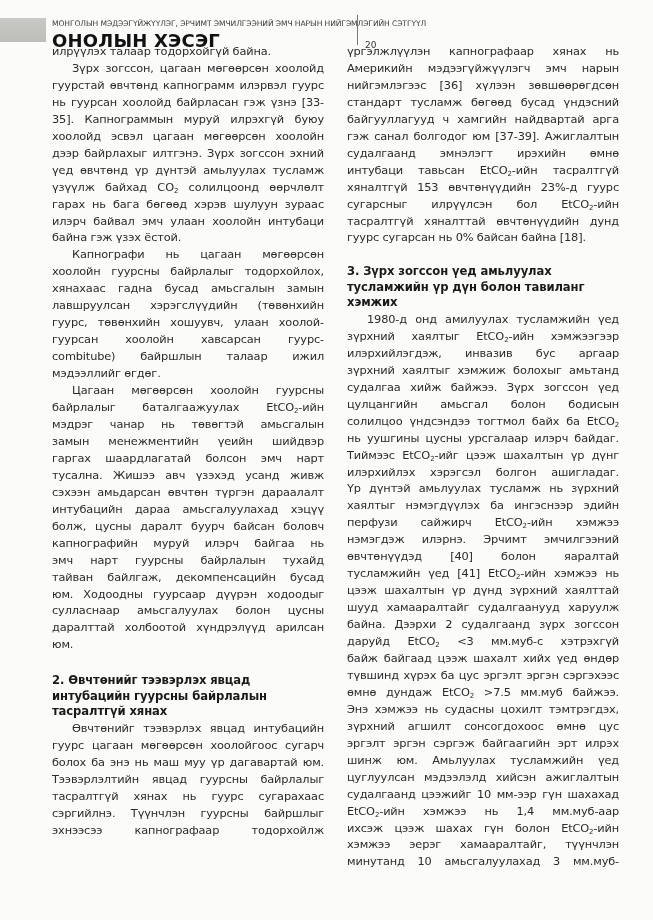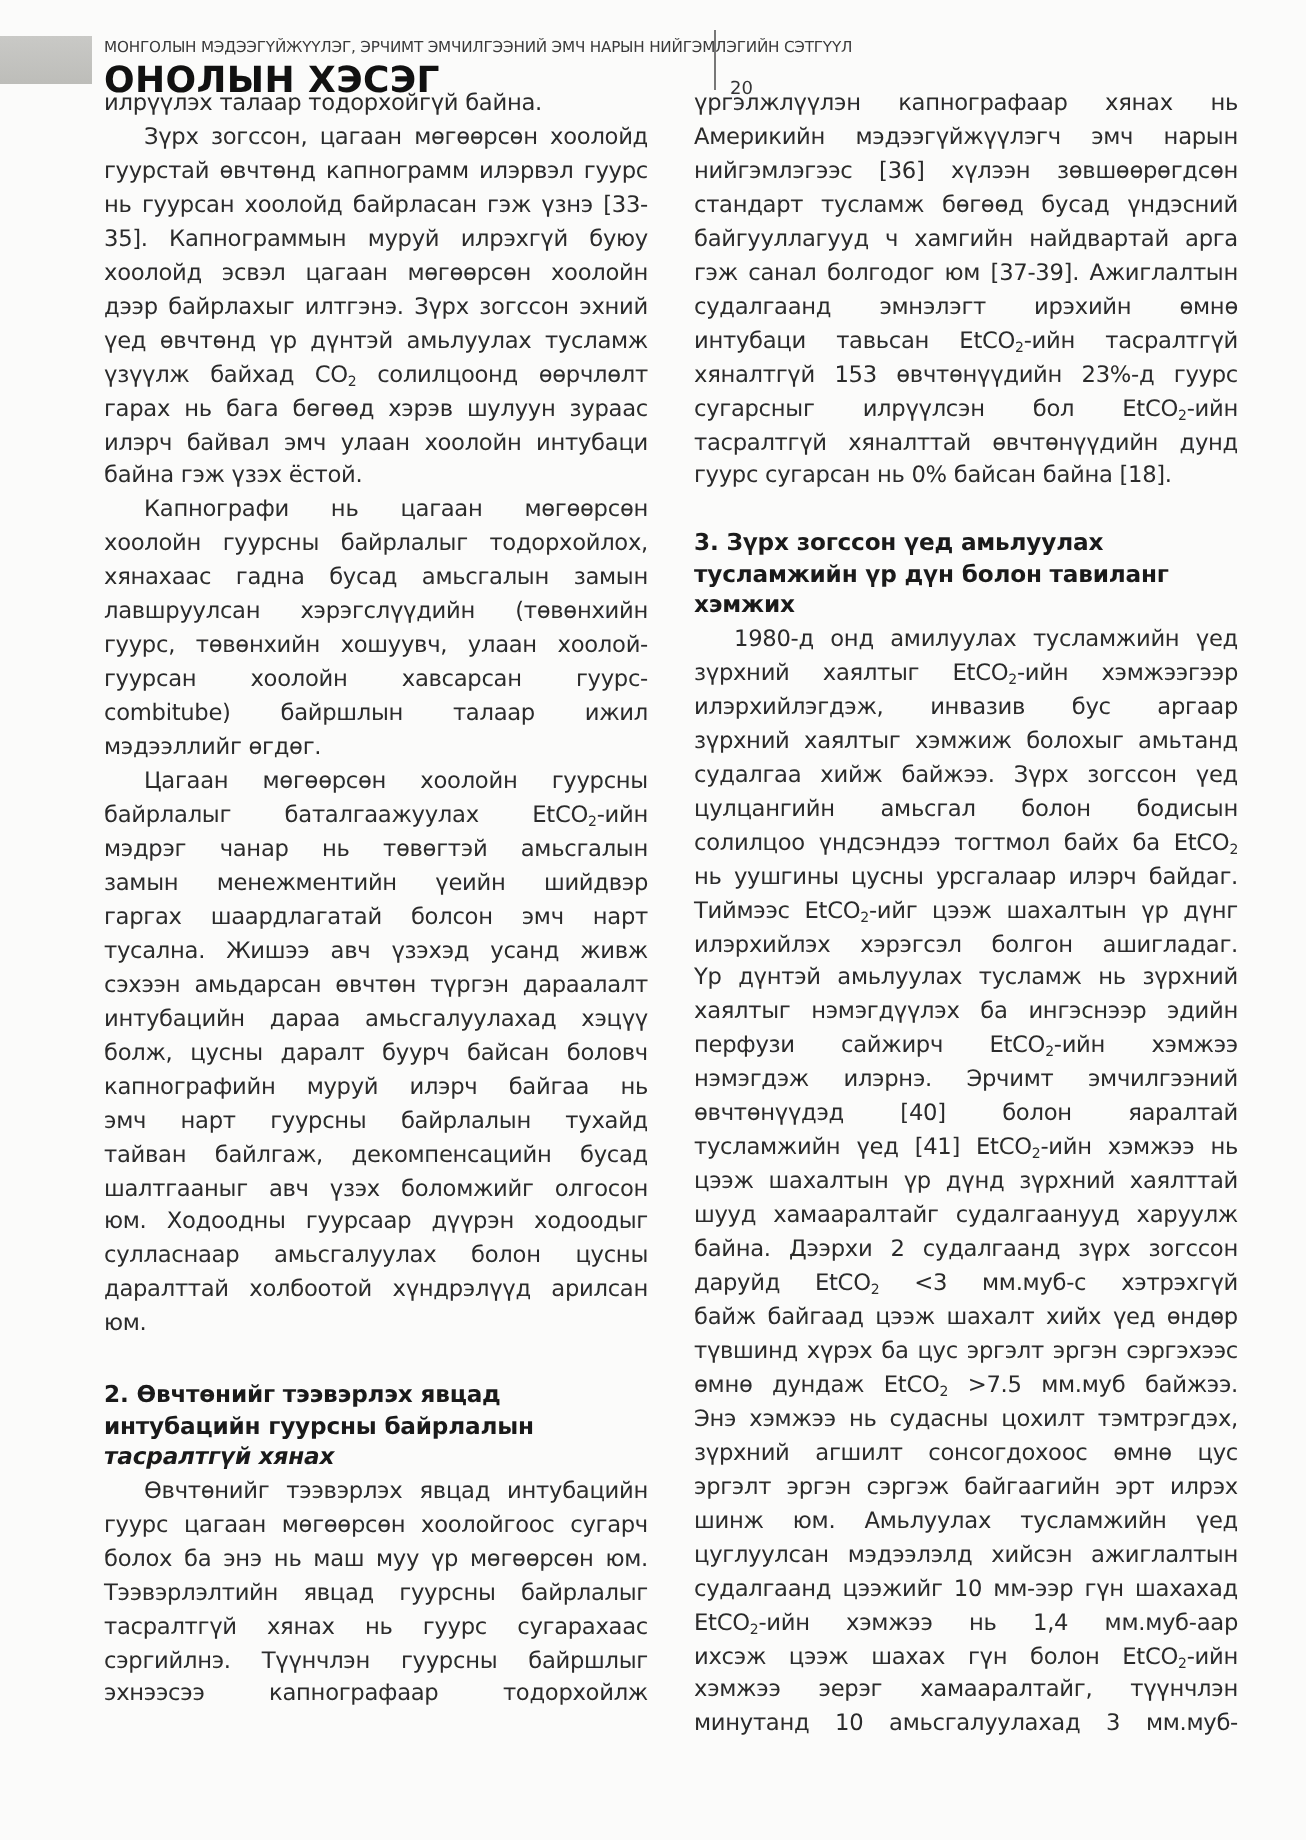--- a/index.html
+++ b/index.html
@@ -94,36 +94,35 @@
       <span class="ln">мэдрэг чанар нь төвөгтэй амьсгалын</span>
       <span class="ln">замын менежментийн үеийн шийдвэр</span>
       <span class="ln">гаргах шаардлагатай болсон эмч нарт</span>
       <span class="ln">тусална. Жишээ авч үзэхэд усанд живж</span>
       <span class="ln">сэхээн амьдарсан өвчтөн түргэн дараалалт</span>
       <span class="ln">интубацийн дараа амьсгалуулахад хэцүү</span>
       <span class="ln">болж, цусны даралт буурч байсан боловч</span>
       <span class="ln">капнографийн муруй илэрч байгаа нь</span>
       <span class="ln">эмч нарт гуурсны байрлалын тухайд</span>
       <span class="ln">тайван байлгаж, декомпенсацийн бусад</span>
-      <span class="ln">шалтгааныг авч үзэх боломжийг олгосон</span>
       <span class="ln">юм. Ходоодны гуурсаар дүүрэн ходоодыг</span>
       <span class="ln">сулласнаар амьсгалуулах болон цусны</span>
       <span class="ln">даралттай холбоотой хүндрэлүүд арилсан</span>
       <span class="ln last">юм.</span>
     </p>
   <div class="gap-h"></div>
   <h3>
       <span class="ln" style="text-align-last: left; text-align: left;">2. Өвчтөнийг тээвэрлэх явцад</span>
       <span class="ln" style="text-align-last: left; text-align: right;">интубацийн гуурсны байрлалын</span>
-      <span class="ln last" style="text-align-last: left; text-align: center; font-style: italic;">тасралтгүй хянах</span>
+      <span class="ln last" style="text-align-last: left; text-align: center;">тасралтгүй хянах</span>
     </h3>
   <p>
       <span class="ln ind">Өвчтөнийг тээвэрлэх явцад интубацийн</span>
       <span class="ln">гуурс цагаан мөгөөрсөн хоолойгоос сугарч</span>
-      <span class="ln">болох ба энэ нь маш муу үр мөгөөрсөн юм.</span>
+      <span class="ln">болох ба энэ нь маш муу үр дагавартай юм.</span>
       <span class="ln">Тээвэрлэлтийн явцад гуурсны байрлалыг</span>
       <span class="ln">тасралтгүй хянах нь гуурс сугарахаас</span>
       <span class="ln">сэргийлнэ. Түүнчлэн гуурсны байршлыг</span>
       <span class="ln">эхнээсээ капнографаар тодорхойлж</span>
     </p>
 </div>
 
 <div class="col right">
   <p>
       <span class="ln">үргэлжлүүлэн капнографаар хянах нь</span>

